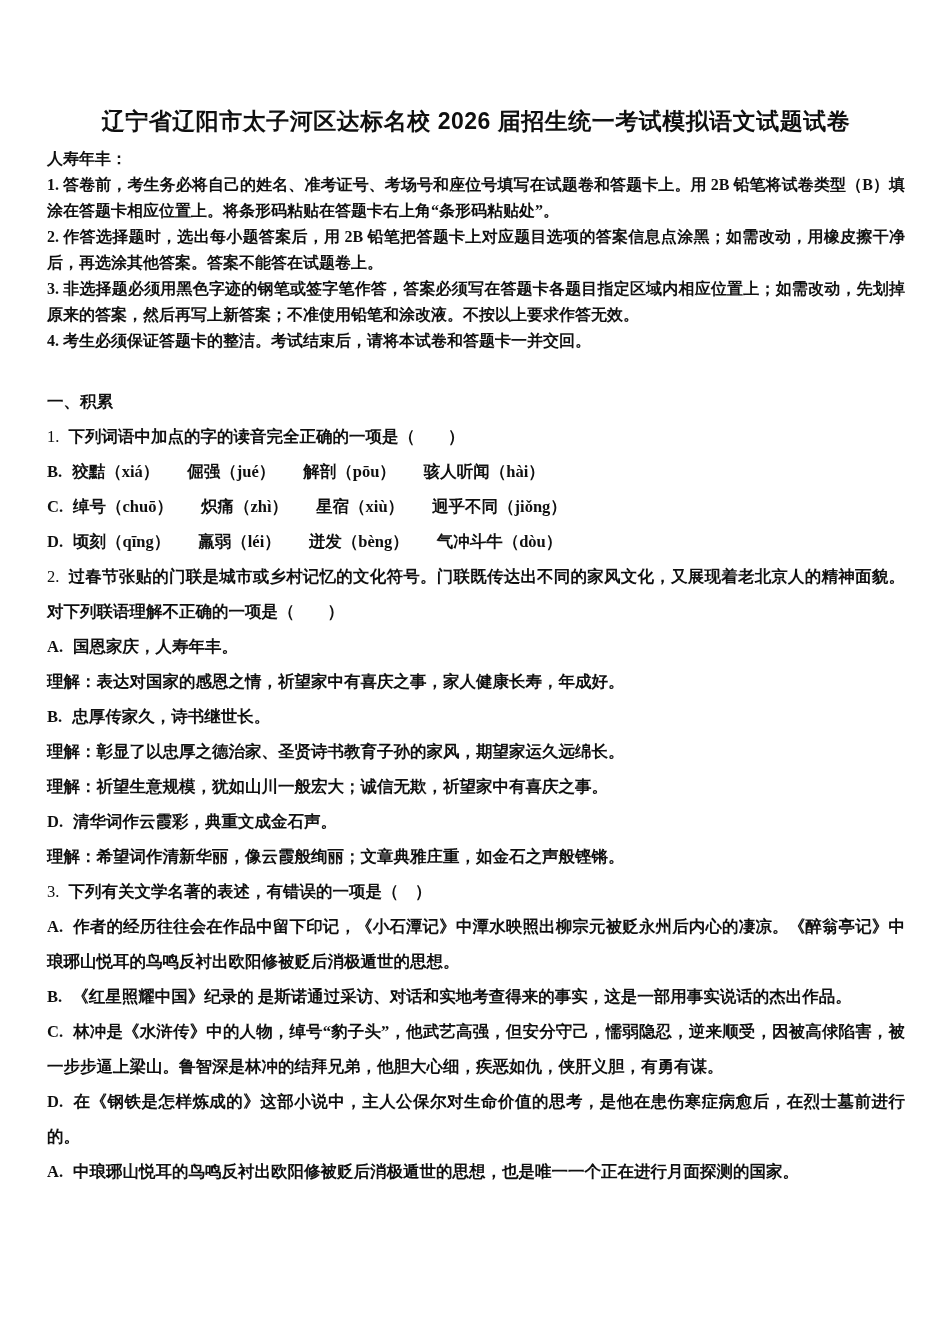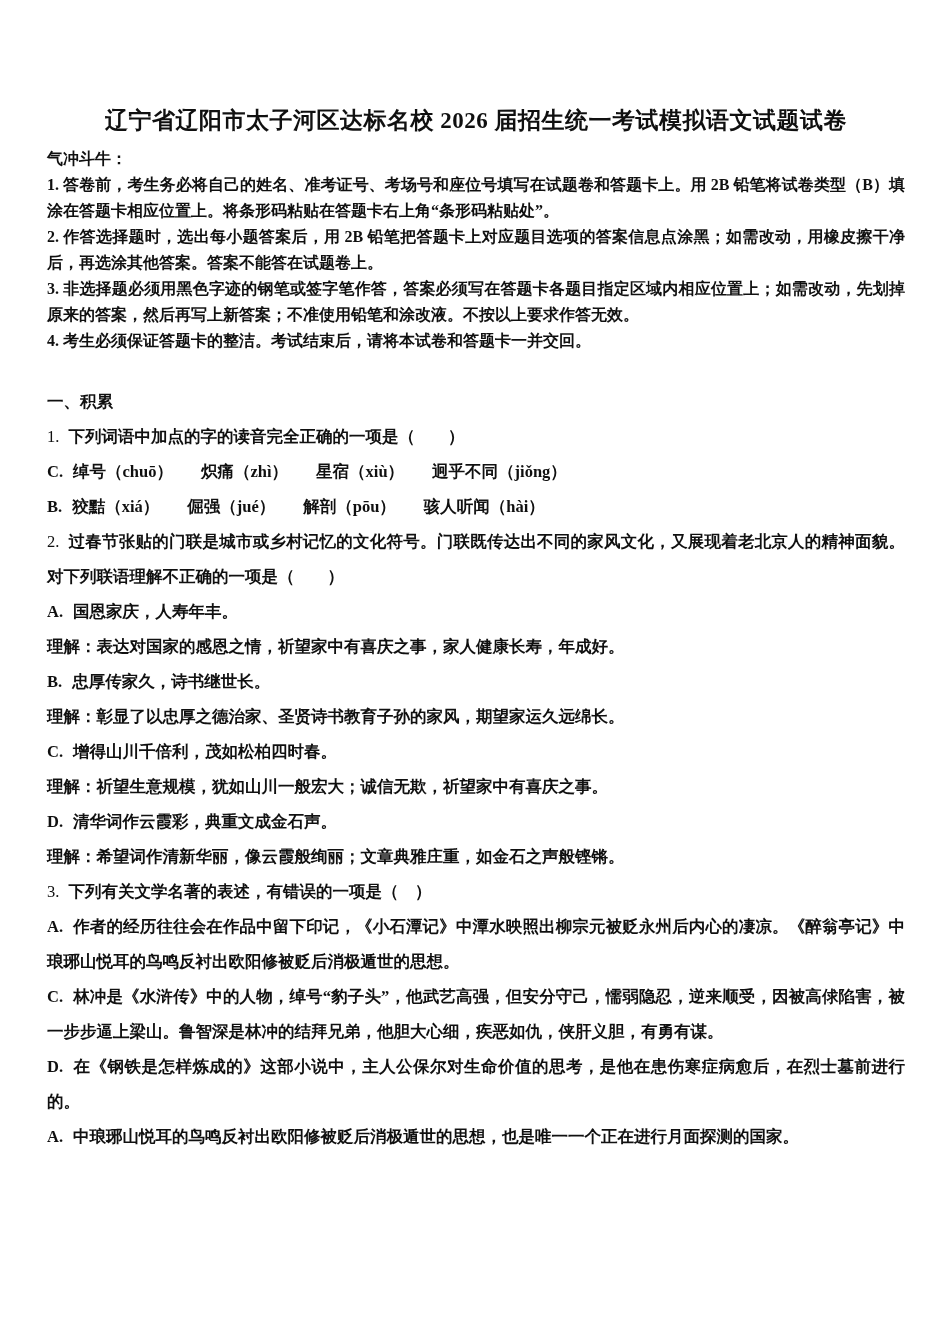--- a/index.html
+++ b/index.html
@@ -7,21 +7,21 @@
   body {
     width:950px; height:1344px;
     font-family:"Liberation Serif","DejaVu Serif",serif;
     color:#101010;
     overflow:hidden;
   }
   .page { width:950px; height:1344px; padding:104px 45px 0 47px; }
 
   .title {
     text-align:center;
-    font-family:Liberation Serif, serif;
+    font-family:Liberation Sans, sans-serif;
     font-size:23px;
     font-weight:700;
     line-height:34px;
     margin-bottom:8px;
     letter-spacing:0.5px;
   }
 
   .notice p {
     font-size:16px;
     line-height:26px;
@@ -44,56 +44,57 @@
   .term:last-child { margin-right:0; }
 </style>
 </head>
 <body>
 
 <div class="page">
 
   <h1 class="title">辽宁省辽阳市太子河区达标名校 2026 届招生统一考试模拟语文试题试卷</h1>
 
   <section class="notice">
-    <p>气冲斗牛：</p>
+    <p>人寿年丰：</p>
     <p>1. 答卷前，考生务必将自己的姓名、准考证号、考场号和座位号填写在试题卷和答题卡上。用 2B 铅笔将试卷类型（B）填涂在答题卡相应位置上。将条形码粘贴在答题卡右上角“条形码粘贴处”。</p>
     <p>2. 作答选择题时，选出每小题答案后，用 2B 铅笔把答题卡上对应题目选项的答案信息点涂黑；如需改动，用橡皮擦干净后，再选涂其他答案。答案不能答在试题卷上。</p>
     <p>3. 非选择题必须用黑色字迹的钢笔或签字笔作答，答案必须写在答题卡各题目指定区域内相应位置上；如需改动，先划掉原来的答案，然后再写上新答案；不准使用铅笔和涂改液。不按以上要求作答无效。</p>
     <p>4. 考生必须保证答题卡的整洁。考试结束后，请将本试卷和答题卡一并交回。</p>
   </section>
 
   <section class="qarea">
 
     <p class="section-heading">一、积累</p>
 
     <p class="stem"><span class="qnum">1.</span><span>下列词语中加点的字的读音完全正确的一项是（　　）</span></p>
 
 
+    <p class="opt"><span class="olabel">B.</span><span class="term">狡黠（xiá）</span><span class="term">倔强（jué）</span><span class="term">解剖（pōu）</span><span class="term">骇人听闻（hài）</span></p>
+
     <p class="opt"><span class="olabel">C.</span><span class="term">绰号（chuō）</span><span class="term">炽痛（zhì）</span><span class="term">星宿（xiù）</span><span class="term">迥乎不同（jiǒng）</span></p>
 
-    <p class="opt"><span class="olabel">B.</span><span class="term">狡黠（xiá）</span><span class="term">倔强（jué）</span><span class="term">解剖（pōu）</span><span class="term">骇人听闻（hài）</span></p>
-
+    <p class="opt"><span class="olabel">D.</span><span class="term">顷刻（qīng）</span><span class="term">羸弱（léi）</span><span class="term">迸发（bèng）</span><span class="term">气冲斗牛（dòu）</span></p>
 
     <p class="stem"><span class="qnum">2.</span><span>过春节张贴的门联是城市或乡村记忆的文化符号。门联既传达出不同的家风文化，又展现着老北京人的精神面貌。对下列联语理解不正确的一项是（　　）</span></p>
 
     <p class="opt"><span class="olabel">A.</span><span>国恩家庆，人寿年丰。</span></p>
     <p class="explain">理解：表达对国家的感恩之情，祈望家中有喜庆之事，家人健康长寿，年成好。</p>
 
     <p class="opt"><span class="olabel">B.</span><span>忠厚传家久，诗书继世长。</span></p>
     <p class="explain">理解：彰显了以忠厚之德治家、圣贤诗书教育子孙的家风，期望家运久远绵长。</p>
 
-    <p class="opt"><span class="olabel">C.</span><span>增得山川千倍利，茂如松柏四时春。</span></p>
     <p class="explain">理解：祈望生意规模，犹如山川一般宏大；诚信无欺，祈望家中有喜庆之事。</p>
 
     <p class="opt"><span class="olabel">D.</span><span>清华词作云霞彩，典重文成金石声。</span></p>
     <p class="explain">理解：希望词作清新华丽，像云霞般绚丽；文章典雅庄重，如金石之声般铿锵。</p>
 
     <p class="stem"><span class="qnum">3.</span><span>下列有关文学名著的表述，有错误的一项是（　）</span></p>
 
     <p class="opt"><span class="olabel">A.</span><span>作者的经历往往会在作品中留下印记，《小石潭记》中潭水映照出柳宗元被贬永州后内心的凄凉。《醉翁亭记》中琅琊山悦耳的鸟鸣反衬出欧阳修被贬后消极遁世的思想。</span></p>
+    <p class="opt"><span class="olabel">B.</span><span>《红星照耀中国》纪录的 是斯诺通过采访、对话和实地考查得来的事实，这是一部用事实说话的杰出作品。</span></p>
     <p class="opt"><span class="olabel">C.</span><span>林冲是《水浒传》中的人物，绰号“豹子头”，他武艺高强，但安分守己，懦弱隐忍，逆来顺受，因被高俅陷害，被一步步逼上梁山。鲁智深是林冲的结拜兄弟，他胆大心细，疾恶如仇，侠肝义胆，有勇有谋。</span></p>
     <p class="opt"><span class="olabel">D.</span><span>在《钢铁是怎样炼成的》这部小说中，主人公保尔对生命价值的思考，是他在患伤寒症病愈后，在烈士墓前进行的。</span></p>
 
 
     <p class="opt"><span class="olabel">A.</span><span>中琅琊山悦耳的鸟鸣反衬出欧阳修被贬后消极遁世的思想，也是唯一一个正在进行月面探测的国家。</span></p>
 
   </section>
 </div>
 
 </body></html>

